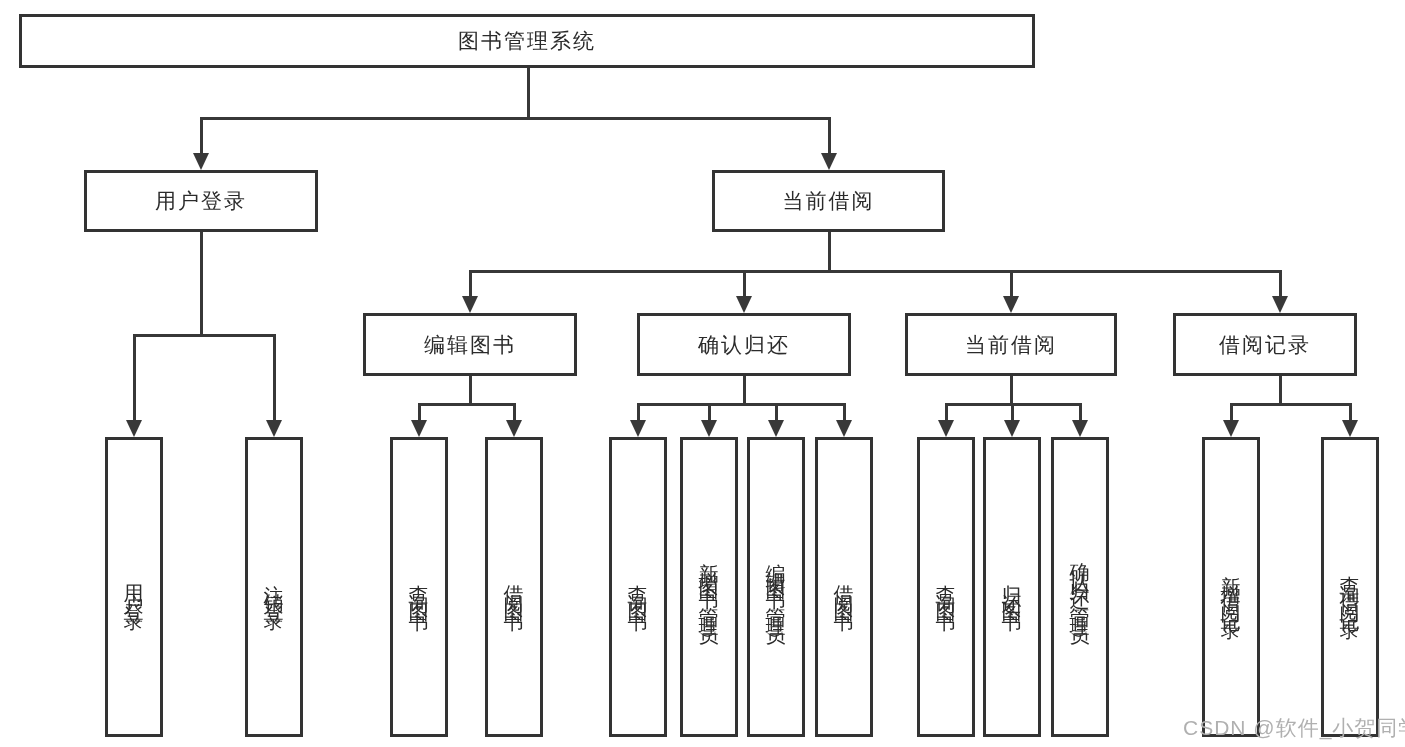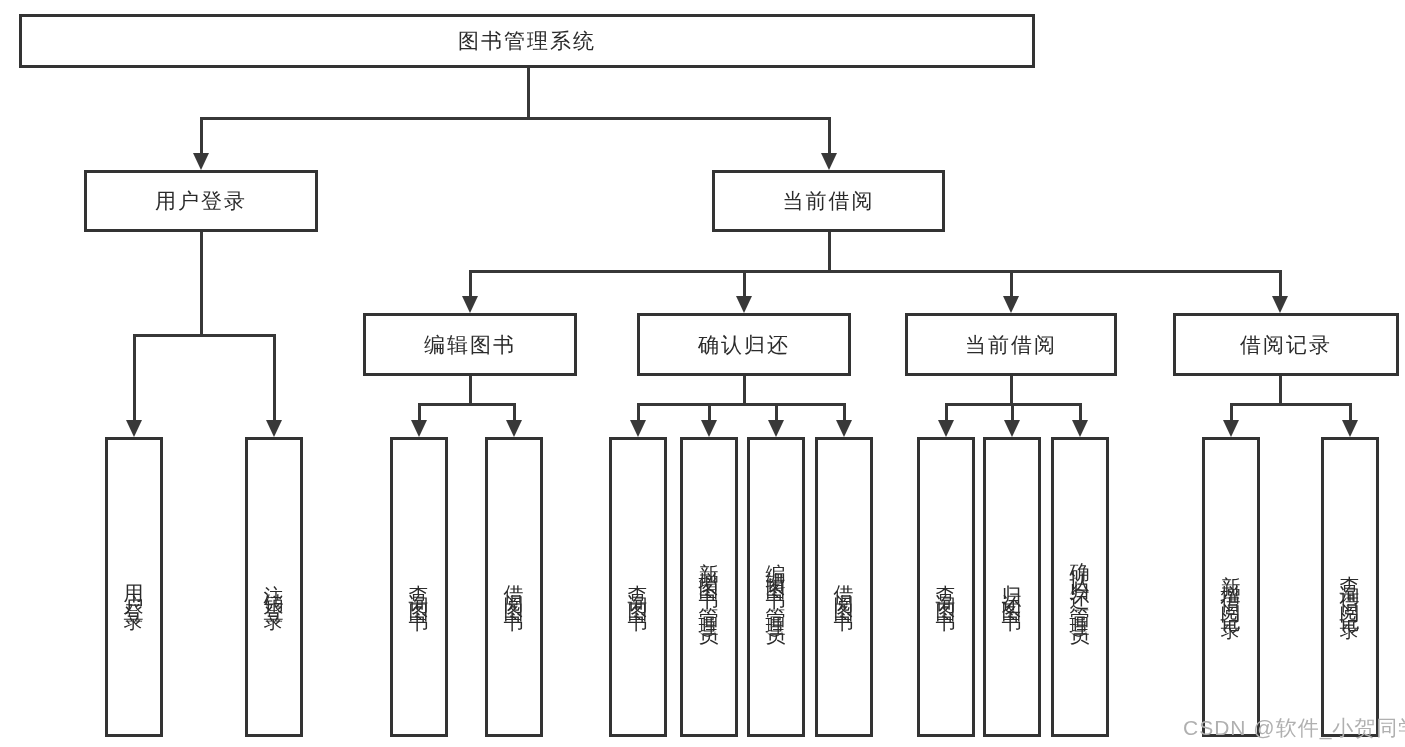--- a/index.html
+++ b/index.html
@@ -143,21 +143,21 @@
 
   <div class="hbox" style="left:363px;top:313px;width:214px;height:63px;">
     <span>编辑图书</span>
   </div>
   <div class="hbox" style="left:637px;top:313px;width:214px;height:63px;">
     <span>确认归还</span>
   </div>
   <div class="hbox" style="left:905px;top:313px;width:212px;height:63px;">
     <span>当前借阅</span>
   </div>
-  <div class="hbox" style="left:1173px;top:313px;width:226px;height:63px;">
+  <div class="hbox" style="left:1173px;top:313px;width:184px;height:63px;">
     <span>借阅记录</span>
   </div>
 
   <div class="vbox" style="left:105px;">
     <span>用户登录</span>
   </div>
   <div class="vbox" style="left:245px;">
     <span>注销登录</span>
   </div>
   <div class="vbox" style="left:390px;">

